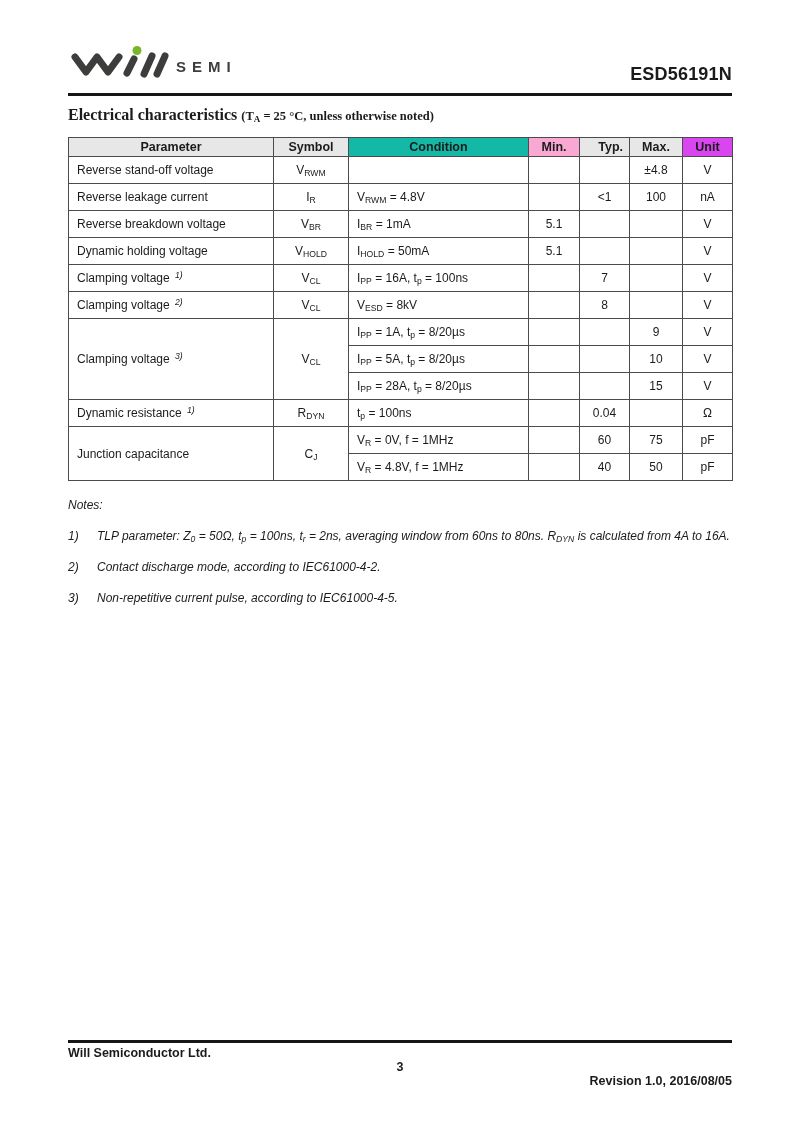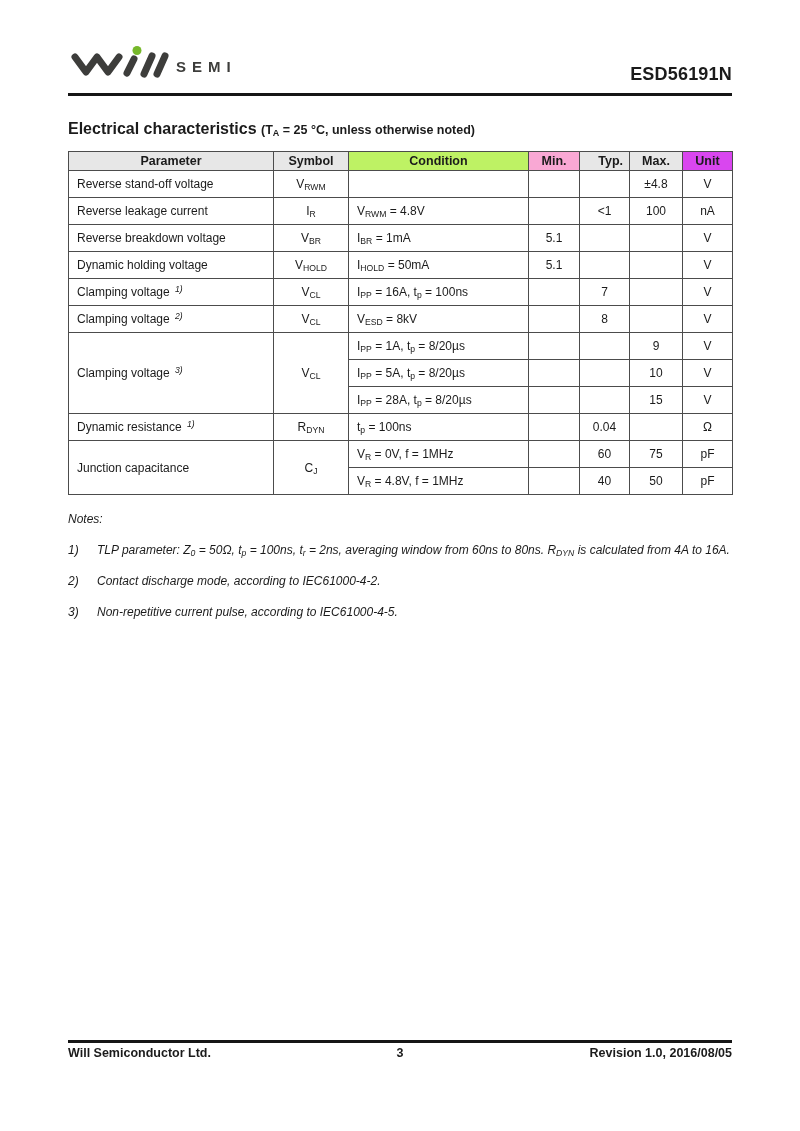--- a/index.html
+++ b/index.html
@@ -15,21 +15,21 @@
 
   
   .doc-header {
     display: flex; justify-content: space-between; align-items: flex-end;
     padding-top: 44px;
   }
   .part-number { font-size: 18px; font-weight: bold; letter-spacing: 0.2px; margin-bottom: 5px; }
   .header-rule { border-top: 3px solid #161616; margin-top: 3px; }
 
   
-  .section-title { margin-top: 24px; font-size: 16px; font-weight: bold; }
+  .section-title { margin-top: 10px; font-size: 16px; font-weight: bold; font-family: Liberation Serif, serif; }
   .section-subtitle { font-size: 12.5px; font-weight: bold; }
 
   
   table.ec-table {
     margin-top: 13px;
     border-collapse: collapse;
     width: 664px;
     table-layout: fixed;
   }
   .ec-table th, .ec-table td {
@@ -54,21 +54,21 @@
   
   .notes { margin-top: 17px; font-style: italic; font-size: 12px; }
   .notes-label { margin-bottom: 13px; }
   .note-item { display: flex; margin-bottom: 9px; line-height: 1.85; }
   .note-num { width: 29px; flex: none; }
   .note-text { flex: 1; }
 
   
   .footer { position: absolute; top: 1040px; left: 68px; width: 664px; }
   .footer-rule { border-top: 3px solid #161616; }
-  .footer-row { display: flex; margin-top: 3px; font-weight: bold; font-size: 12.5px; }
+  .footer-row { display: flex; margin-top: 3px; font-weight: bold; font-size: 12.5px; flex-direction: column; }
   .footer-left  { flex: 1; text-align: left; }
   .footer-center{ flex: 0 0 auto; text-align: center; }
   .footer-right { flex: 1; text-align: right; }
 </style>
 </head>
 <body>
 
 <div class="content">
 
   <div class="doc-header">
@@ -98,21 +98,21 @@
         <col style="width: 180px;">
         <col style="width: 51px;">
         <col style="width: 50px;">
         <col style="width: 53px;">
         <col style="width: 50px;">
       </colgroup>
     <thead>
         <tr>
           <th style="background: rgb(231, 231, 231);">Parameter</th>
           <th style="background: rgb(231, 231, 231); text-align: center;">Symbol</th>
-          <th style="background: #bef264;">Condition</th>
+          <th style="background: #14b8a6;">Condition</th>
           <th style="background: #f9a8d4;">Min.</th>
           <th style="background: rgb(231, 231, 231); text-align: right;">Typ.</th>
           <th style="background: rgb(231, 231, 231);">Max.</th>
           <th style="background: #d946ef;">Unit</th>
         </tr>
       </thead>
     <tbody>
         <tr>
           <td class="al">Reverse stand-off voltage</td>
           <td>V<sub>RWM</sub></td>

